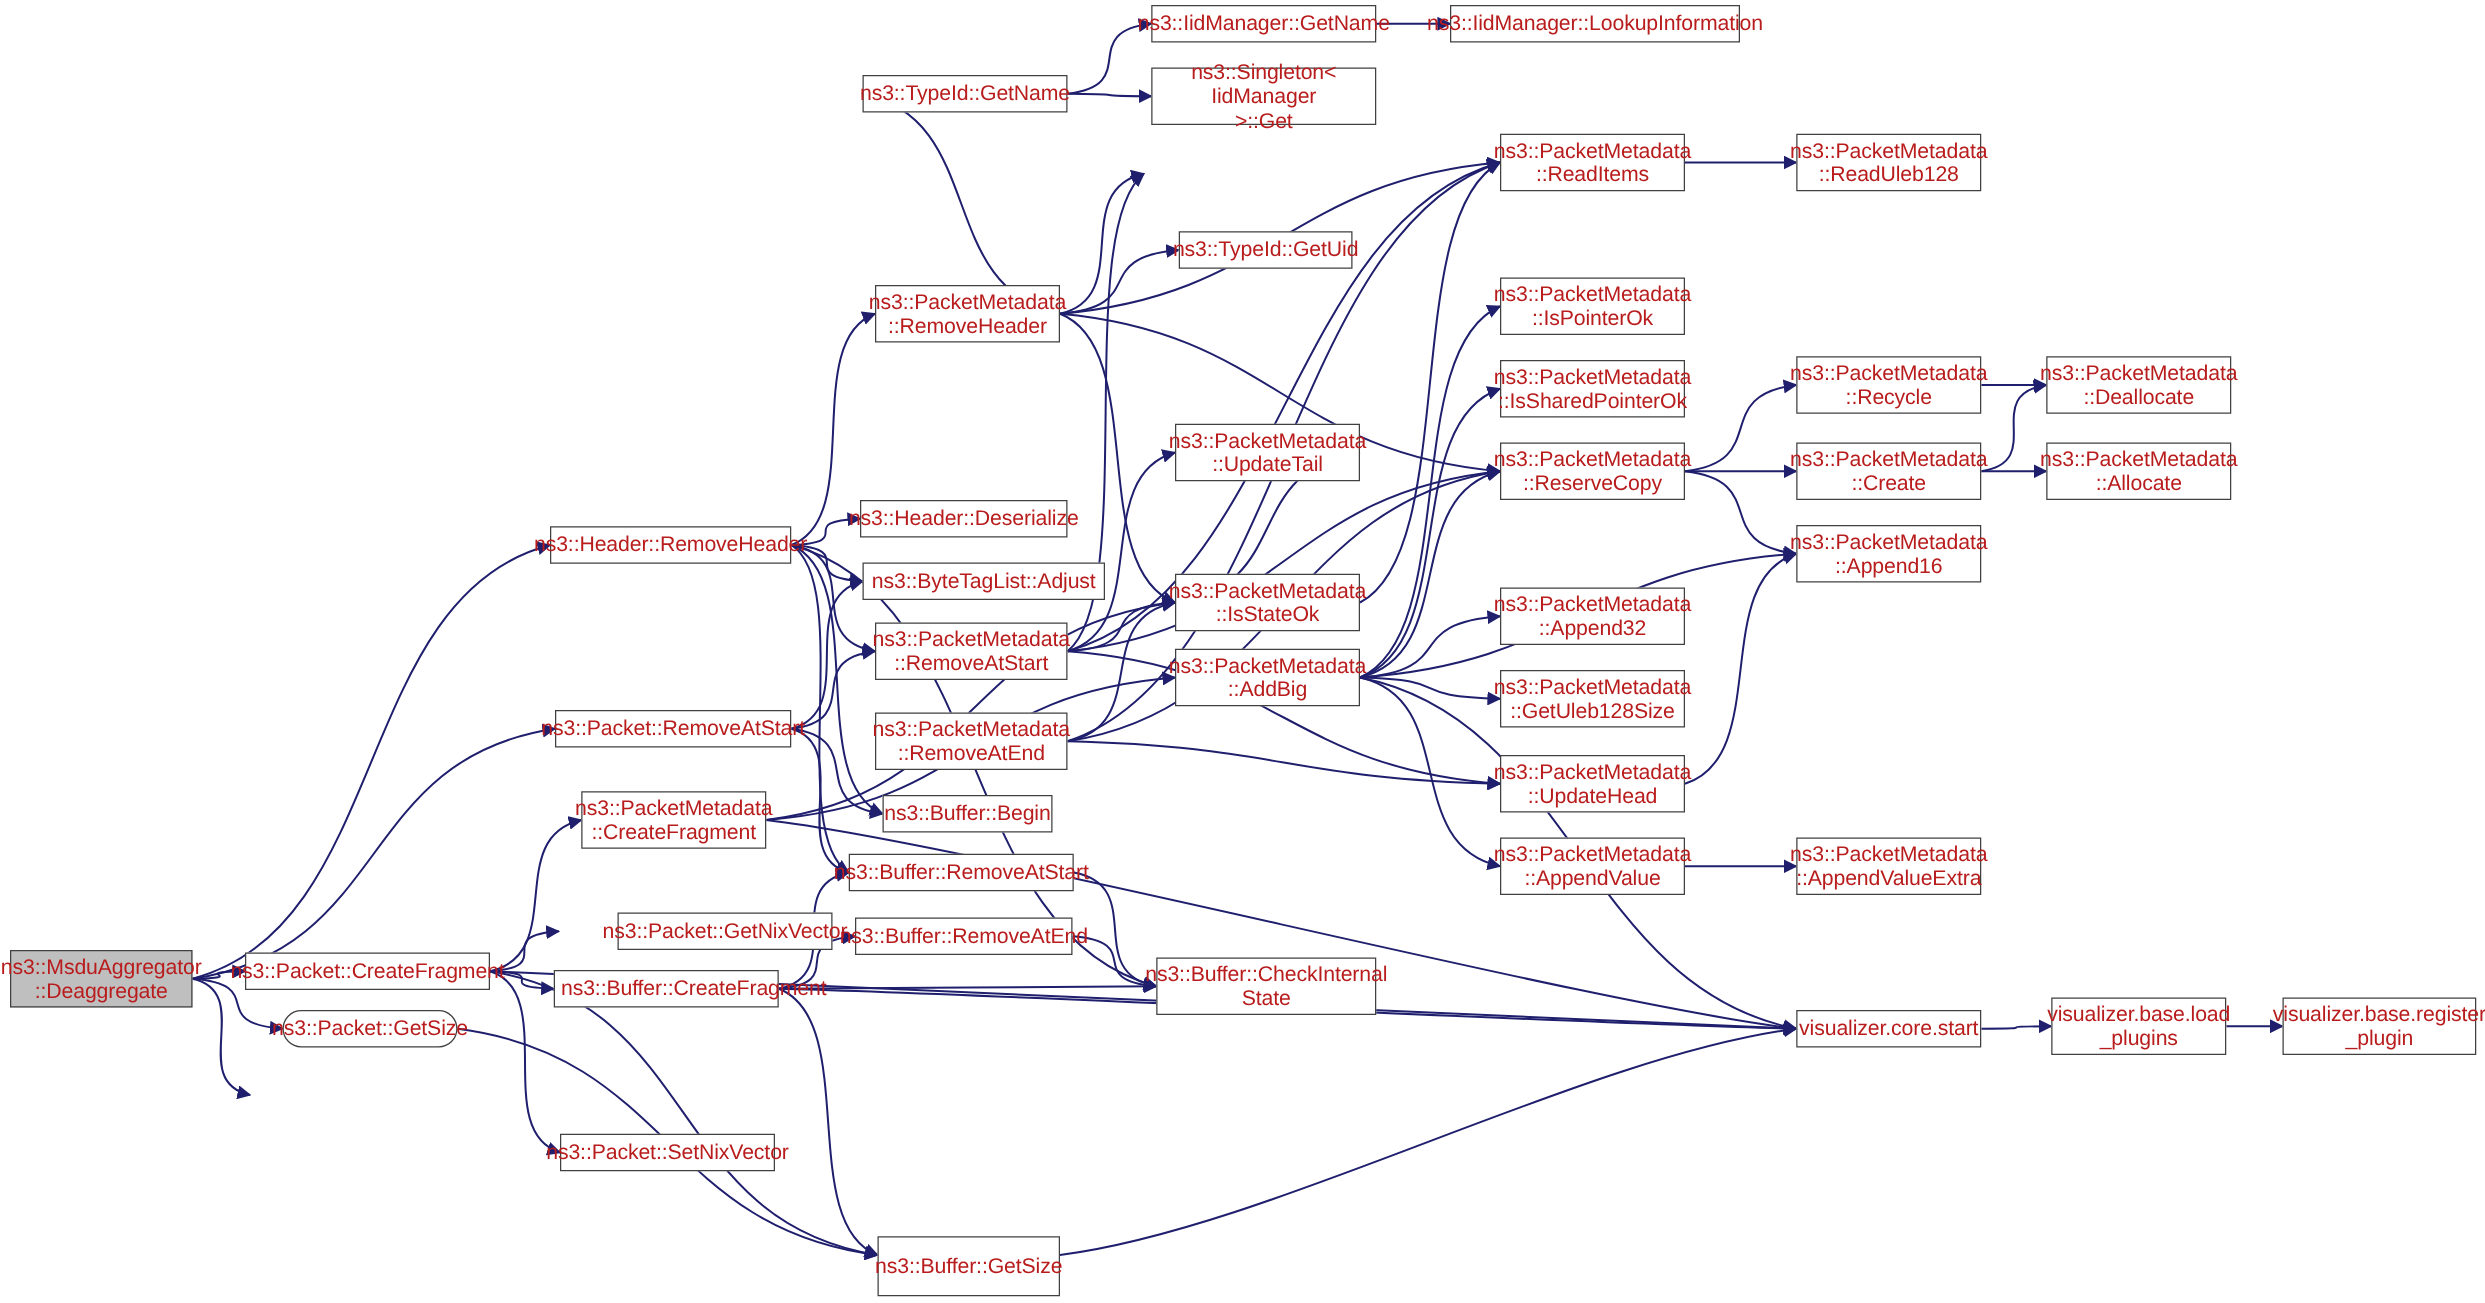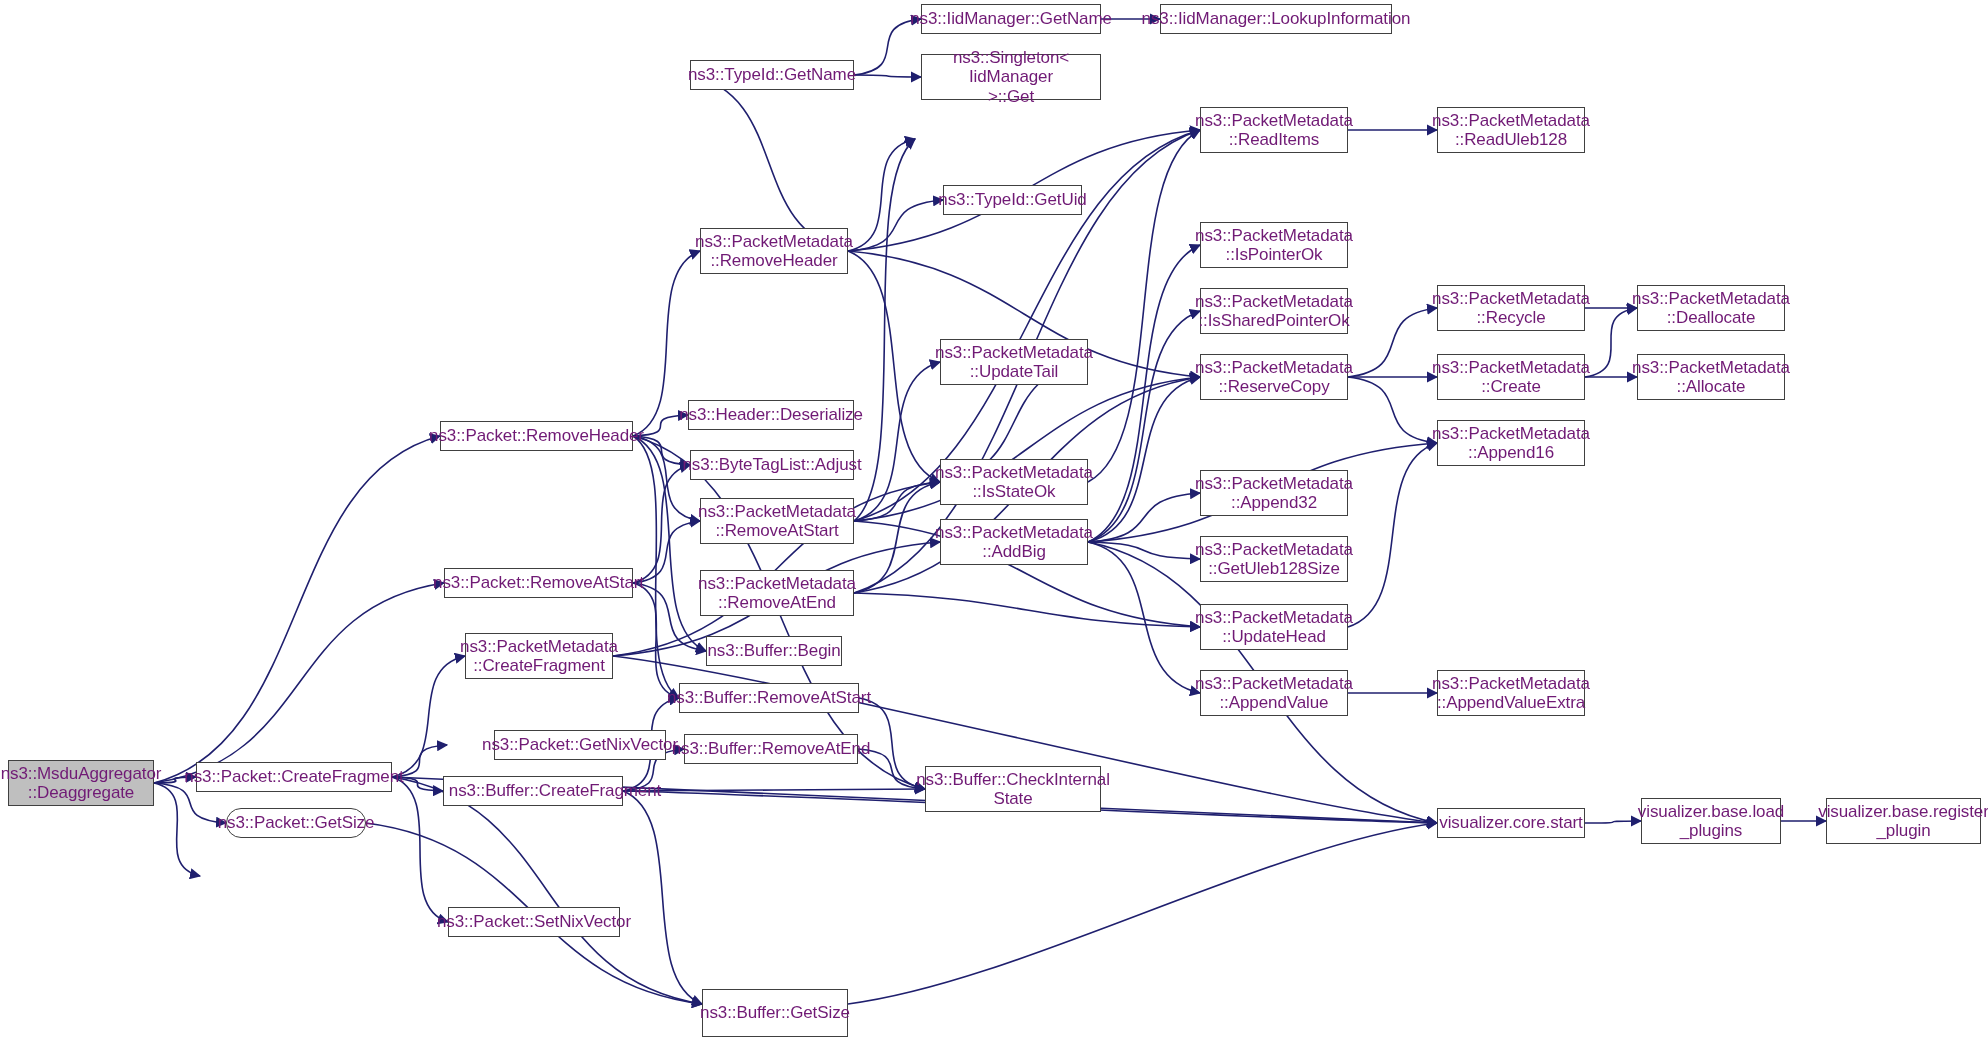--- a/index.html
+++ b/index.html
@@ -20,21 +20,21 @@
     left: 0; top: 0;
     width: 1988px;
     height: 1042px;
     pointer-events: none;
   }
   .node {
     position: absolute;
     box-sizing: border-box;
     border: 1px solid #404040;
     background: #ffffff;
-    color: #701a75;
+    color: #b91c1c;
     display: flex;
     align-items: center;
     justify-content: center;
     text-align: center;
     font-size: 17px;
     line-height: 1.12;
     letter-spacing: -0.1px;
     white-space: pre-line;
     padding: 0 4px;
     z-index: 5;
@@ -126,32 +126,32 @@
       <path d="M 1585 308 C 1638.4 308, 1583.6 308, 1637 308" fill="none" stroke="#1f1f6e" stroke-width="1.6" marker-end="url(#arrow)"></path>
       <path d="M 1585 377 C 1638.4 368.72, 1583.6 316.28, 1637 308" fill="none" stroke="#1f1f6e" stroke-width="1.6" marker-end="url(#arrow)"></path>
       <path d="M 1585 377 C 1638.4 377, 1583.6 377, 1637 377" fill="none" stroke="#1f1f6e" stroke-width="1.6" marker-end="url(#arrow)"></path>
       <path d="M 1585 823 C 1640.2 822.76, 1585.8 821.24, 1641 821" fill="none" stroke="#1f1f6e" stroke-width="1.6" marker-end="url(#arrow)"></path>
       <path d="M 1781 821 C 1831.25 821, 1775.75 821, 1826 821" fill="none" stroke="#1f1f6e" stroke-width="1.6" marker-end="url(#arrow)"></path>
     </svg>
 <div class="node root" style="left: 8px; top: 760px; width: 146px; height: 46px;">ns3::MsduAggregator
 ::Deaggregate</div>
     <div class="node" style="left: 196px; top: 762px; width: 196px; height: 30px;">ns3::Packet::CreateFragment</div>
     <div class="node" style="left: 226px; top: 808px; width: 140px; height: 30px; border-radius: 15px;">ns3::Packet::GetSize</div>
-    <div class="node" style="left: 440px; top: 421px; width: 193px; height: 30px;">ns3::Packet::RemoveHeader</div>
+    <div class="node" style="left: 440px; top: 421px; width: 193px; height: 30px;">ns3::Header::RemoveHeader</div>
     <div class="node" style="left: 444px; top: 568px; width: 189px; height: 30px;">ns3::Packet::RemoveAtStart</div>
     <div class="node" style="left: 465px; top: 633px; width: 148px; height: 46px;">ns3::PacketMetadata
 ::CreateFragment</div>
     <div class="node" style="left: 447px; top: 730px; width: 172px; height: 30px; margin-left: 47px;">ns3::Packet::GetNixVector</div>
     <div class="node" style="left: 443px; top: 776px; width: 180px; height: 30px; padding-left: 48px;">ns3::Buffer::CreateFragment</div>
     <div class="node" style="left: 448px; top: 907px; width: 172px; height: 30px;">ns3::Packet::SetNixVector</div>
     <div class="node" style="left: 690px; top: 60px; width: 164px; height: 30px;">ns3::TypeId::GetName</div>
     <div class="node" style="left: 700px; top: 228px; width: 148px; height: 46px;">ns3::PacketMetadata
 ::RemoveHeader</div>
     <div class="node" style="left: 688px; top: 400px; width: 166px; height: 30px;">ns3::Header::Deserialize</div>
-    <div class="node" style="left: 690px; top: 450px; width: 164px; height: 30px;">ns3::ByteTagList::Adjust</div>
+    <div class="node" style="left: 690px; top: 450px; width: 194px; height: 30px;">ns3::ByteTagList::Adjust</div>
     <div class="node" style="left: 700px; top: 498px; width: 154px; height: 46px;">ns3::PacketMetadata
 ::RemoveAtStart</div>
     <div class="node" style="left: 700px; top: 570px; width: 154px; height: 46px;">ns3::PacketMetadata
 ::RemoveAtEnd</div>
     <div class="node" style="left: 706px; top: 636px; width: 136px; height: 30px;">ns3::Buffer::Begin</div>
     <div class="node" style="left: 679px; top: 683px; width: 180px; height: 30px;">ns3::Buffer::RemoveAtStart</div>
     <div class="node" style="left: 684px; top: 734px; width: 174px; height: 30px;">ns3::Buffer::RemoveAtEnd</div>
     <div class="node" style="left: 702px; top: 989px; width: 146px; height: 48px;">ns3::Buffer::GetSize</div>
     <div class="node" style="left: 921px; top: 4px; width: 180px; height: 30px;">ns3::IidManager::GetName</div>
     <div class="node" style="left: 921px; top: 54px; width: 180px; height: 46px;">ns3::Singleton&lt; IidManager

